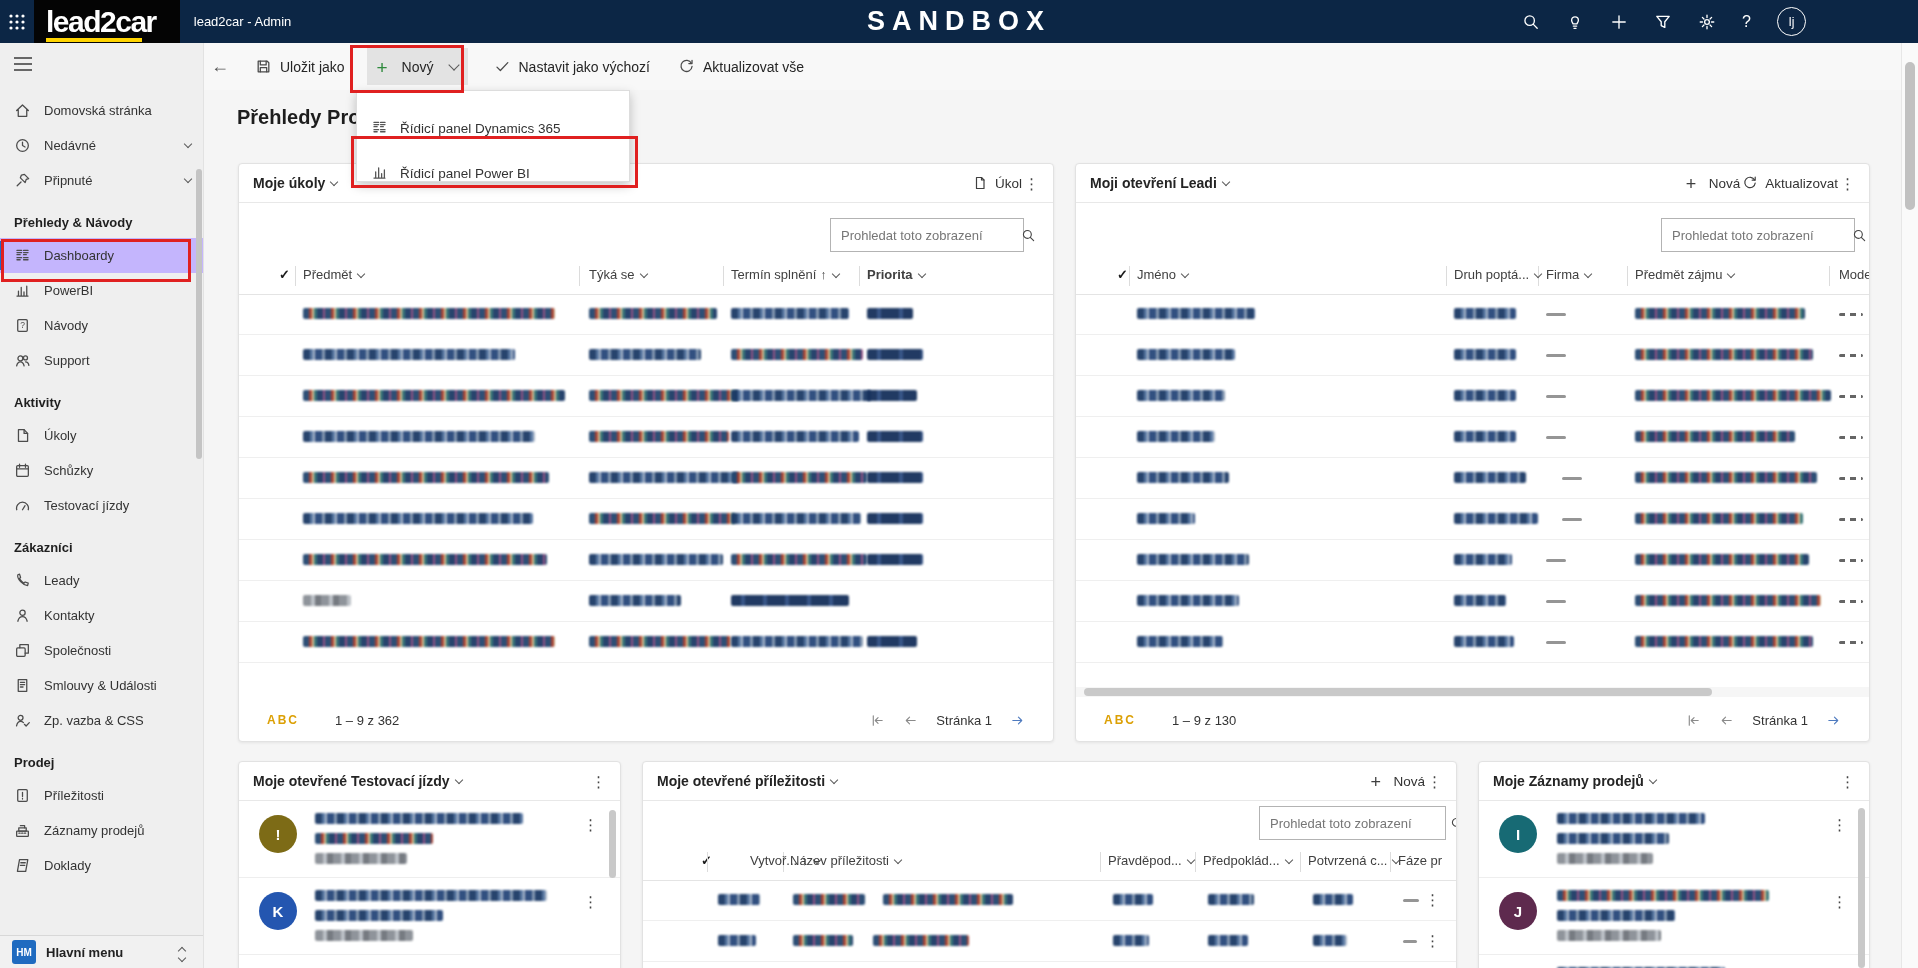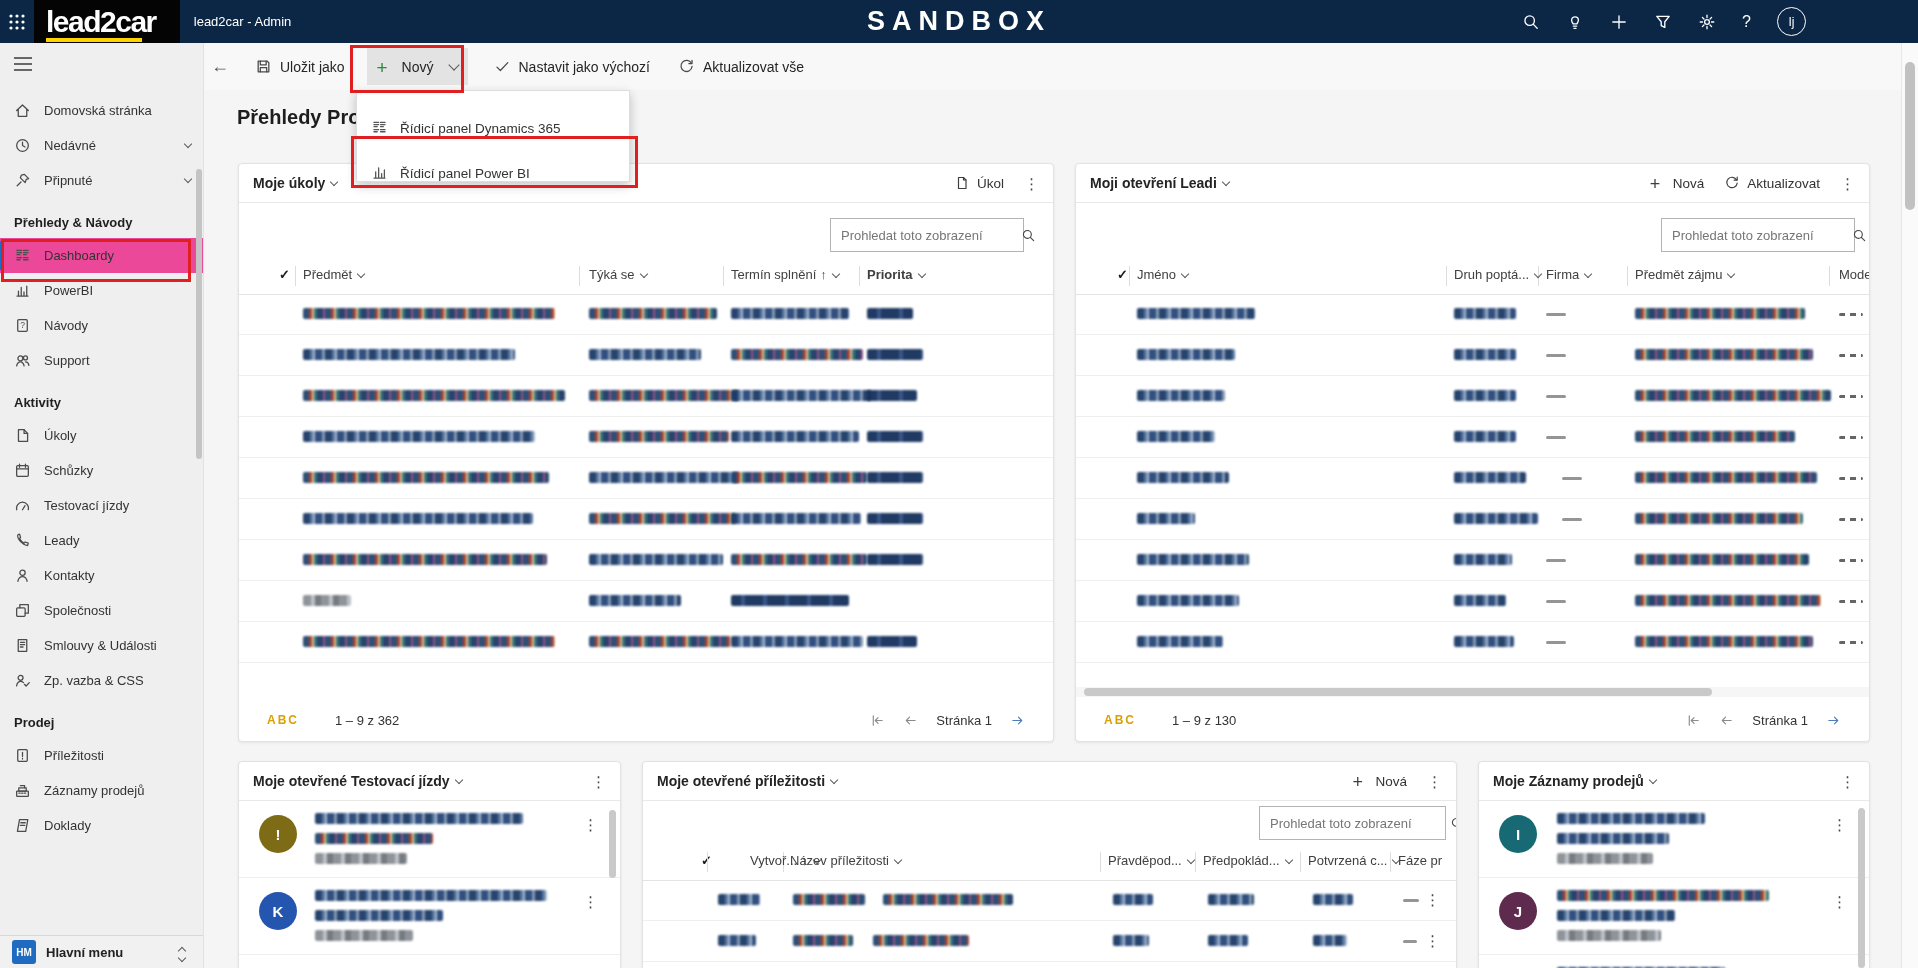--- a/index.html
+++ b/index.html
@@ -29,34 +29,34 @@
   .chev{display:inline-block;width:7px;height:7px;border-right:1.4px solid #5a5a5a;border-bottom:1.4px solid #5a5a5a;transform:rotate(45deg);margin-left:8px;margin-top:-4px;vertical-align:middle;}
   .chev.up{transform:rotate(-135deg);margin-top:4px;}
   .chev.sm{width:5px;height:5px;margin-left:6px;}
   
   .sidebar{position:absolute;left:0;top:43px;width:203px;height:925px;background:#efefef;border-right:1px solid #e2e2e2;z-index:20;}
   .hamburger{position:absolute;left:12px;top:10px;width:22px;height:22px;color:#3b3b3b;cursor:pointer;}
   .sb-scroll{position:absolute;left:0;top:47px;width:203px;bottom:33px;overflow:hidden;padding-top:3px;box-sizing:border-box;}
   .sb-item{height:35px;display:flex;align-items:center;padding:0 12px 0 14px;font-size:13px;color:#333;cursor:pointer;position:relative;}
   .sb-item .sb-ic{width:17px;height:17px;margin-right:13px;color:#4c4c4c;flex:0 0 auto;}
   .sb-item .sb-lbl{flex:1 1 auto;}
-  .sb-item.sel{background:#ec4899;}
+  .sb-item.sel{background:#c4b5fd;}
   .sb-item.sel::before{content:"";position:absolute;left:0;top:3px;bottom:3px;width:3px;background:#1f6cc9;}
   .sb-header{height:40px;display:flex;align-items:flex-end;padding:0 14px 8px 14px;font-size:13px;font-weight:700;color:#1f1f1f;box-sizing:border-box;}
   .sb-foot{position:absolute;left:0;bottom:0;width:203px;height:33px;background:#f1f1f1;border-top:1px solid #d8d8d8;display:flex;align-items:center;padding:0 12px;box-sizing:border-box;cursor:pointer;}
   .hm-badge{width:24px;height:24px;background:#1f6bc0;border-radius:3px;color:#fff;font-size:10px;font-weight:700;display:flex;align-items:center;justify-content:center;margin-right:10px;}
   .sb-foot .lbl{font-size:13px;font-weight:700;color:#222;flex:1;}
   .updown{display:flex;flex-direction:column;gap:3px;margin-right:6px;}
   .sb-thumb{position:absolute;right:1px;top:126px;width:6px;height:290px;background:#c4c4c4;border-radius:3px;}
   
   .page-title{position:absolute;left:237px;top:106px;font-size:20px;font-weight:700;color:#1d1d1d;z-index:5;}
   .card{position:absolute;background:#fff;border:1px solid #e2e2e2;border-radius:4px;box-shadow:0 1px 3px rgba(0,0,0,.07);overflow:hidden;}
   .card-hd{height:38px;display:flex;align-items:center;padding:0 14px;border-bottom:1px solid #e8e8e8;}
   .card-title{font-size:14px;font-weight:700;color:#242424;cursor:pointer;}
-  .hd-right{margin-left:auto;display:flex;align-items:center;gap:20px;}
+  .hd-right{margin-left:auto;display:flex;align-items:center;gap:2px;}
   .hd-btn{display:flex;align-items:center;gap:7px;font-size:13.5px;color:#333;cursor:pointer;}
   .hd-btn .ic{width:16px;height:16px;color:#3f3f3f;}
   .vdots{font-size:15px;color:#444;cursor:pointer;line-height:1;letter-spacing:0;}
   .srch-wrap{position:absolute;height:32px;border:1px solid #b3b3b3;background:#fff;display:flex;align-items:center;}
   .srch{border:0;outline:0;flex:1;font-size:13px;color:#333;padding:0 4px 0 10px;font-family:"Liberation Sans",sans-serif;background:transparent;}
   .srch::placeholder{color:#767676;}
   .srch-ic{width:15px;height:15px;color:#444;margin-right:8px;flex:0 0 auto;cursor:pointer;}
   .thead{position:absolute;left:0;right:0;height:36px;border-bottom:1px solid #e4e4e4;font-size:13px;color:#404040;}
   .th{position:absolute;top:9px;white-space:nowrap;cursor:pointer;}
   .th .sort{margin-left:4px;color:#444;}
@@ -282,20 +282,21 @@
         </div>
         <div class="sb-item">
           <span class="sb-ic">
             <svg viewBox="0 0 16 16" width="100%" height="100%" fill="none" stroke="currentColor" stroke-width="1.2" stroke-linecap="round" stroke-linejoin="round">
               <path d="M2.6 12a5.6 5.6 0 1 1 10.8 0"></path>
               <path d="M8 12l2.4-3.8"></path>
             </svg>
           </span>
           <span class="sb-lbl">Testovací jízdy</span>
         </div>
+        <div class="sb-header">Zákazníci</div>
         <div class="sb-item">
           <span class="sb-ic">
             <svg viewBox="0 0 16 16" width="100%" height="100%" fill="none" stroke="currentColor" stroke-width="1.2" stroke-linecap="round" stroke-linejoin="round">
               <path d="M3.6 2.6c-1 4 4.8 9.8 9.2 10.3l.6-2.5-2.9-1-1 1.1c-1.5-1-3.4-2.9-4.4-4.4l1.1-1-1-3z"></path>
             </svg>
           </span>
           <span class="sb-lbl">Leady</span>
         </div>
         <div class="sb-item">
           <span class="sb-ic">

